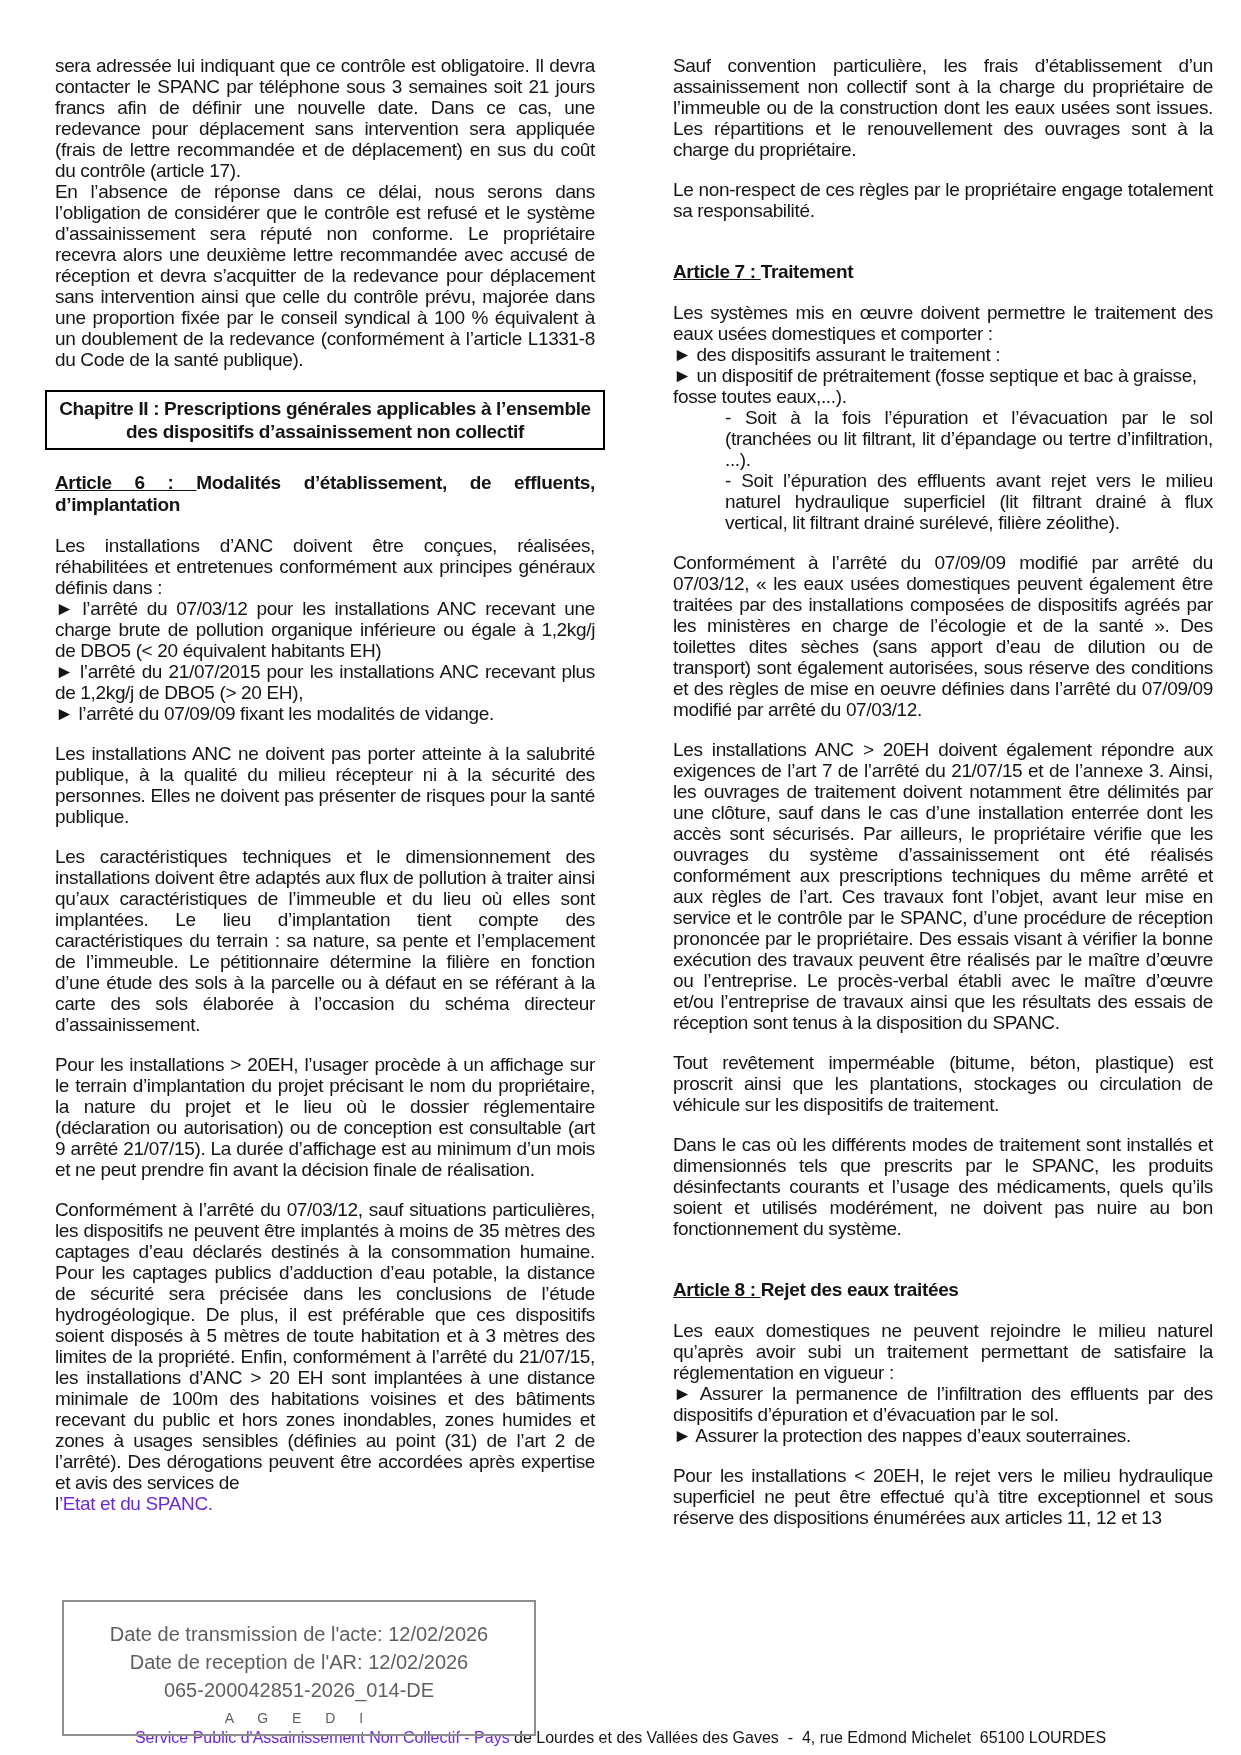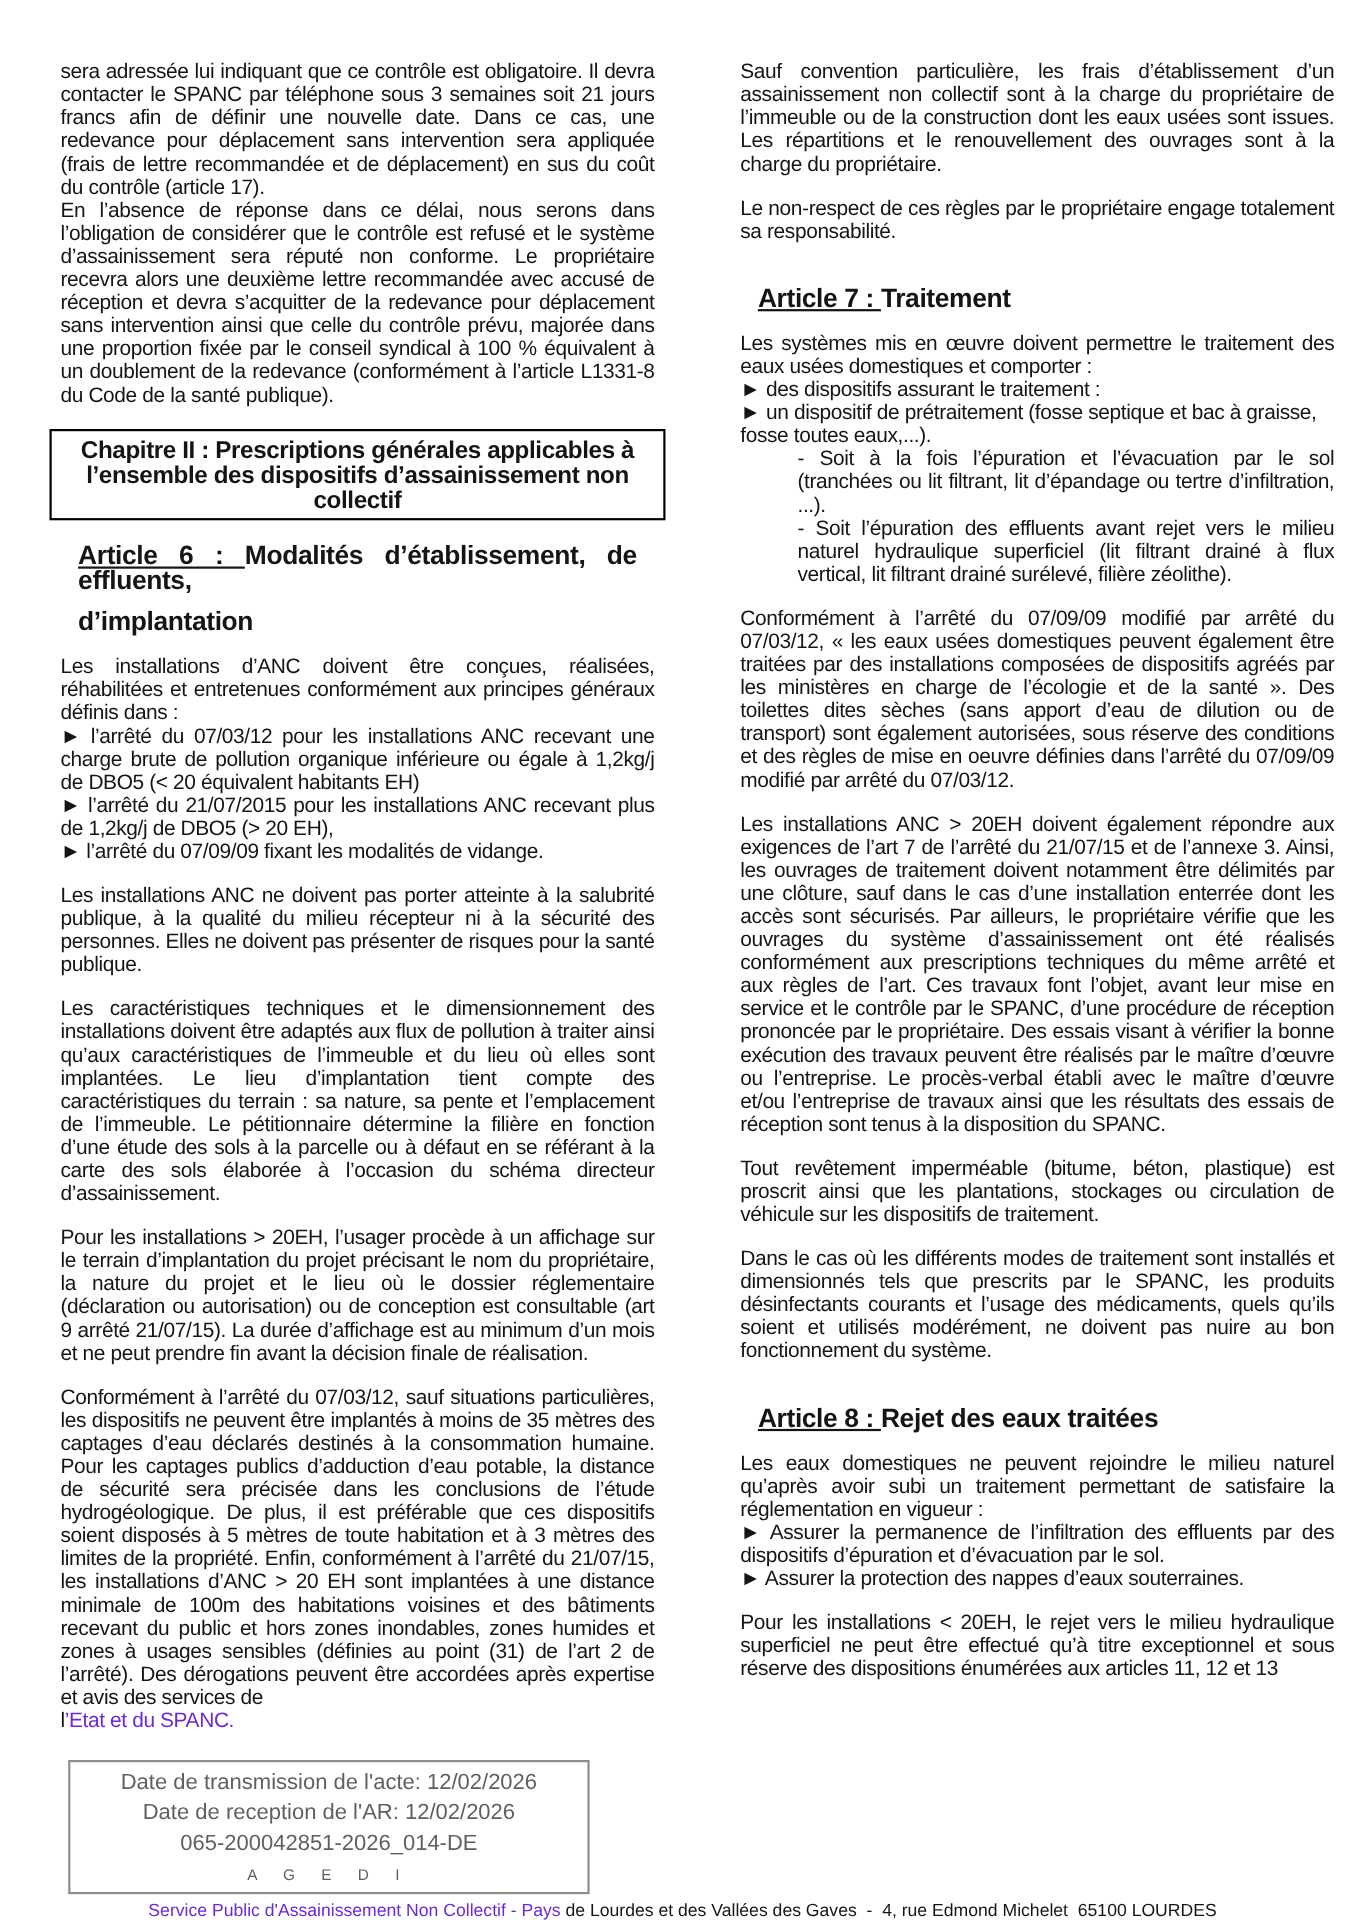--- a/index.html
+++ b/index.html
@@ -8,36 +8,36 @@
     font-family:"Liberation Sans", sans-serif;color:#151515;overflow:hidden;
   }
   .cols{position:absolute;top:55px;left:55px;display:flex;gap:78px;}
   .col{width:540px;}
   .para{font-size:19px;line-height:21px;text-align:justify;
         letter-spacing:-0.35px;margin:0;}
   .gap{margin-top:19px;}
   .left-align{text-align:left;}
   .chapter-box{
     border:2px solid #000;text-align:center;font-weight:bold;
-    font-size:22px;line-height:23px;letter-spacing:-0.35px;
+    font-size:19px;line-height:23px;letter-spacing:-0.35px;
     padding:5px 8px;margin:20px -10px 22px -10px;
   }
-  .article-h{font-size:24px;line-height:22px;font-weight:bold;
-             letter-spacing:-0.35px;margin:16px;}
+  .article-h{font-size:19px;line-height:22px;font-weight:bold;
+             letter-spacing:-0.35px;margin:0;}
   .jlast{text-align:justify;text-align-last:justify;}
   .u{text-decoration:underline;}
   .mt-article{margin-top:40px;}
   .mb-article{margin-bottom:19px;}
   .sub{margin-left:52px;}
   .tail-line{font-size:19px;line-height:21px;letter-spacing:-0.35px;text-align:left;}
   .gray{color:#6d28d9;}
   .stamp{
     position:absolute;left:62px;top:1600px;width:470px;height:114px;
     border:2px solid #8e8e8e;color:#5f5f5f;text-align:center;
-    font-size:20px;line-height:28px;padding-top:4px;background:transparent;
+    font-size:20px;line-height:28px;padding-top:18px;background:transparent;
     z-index:3;
   }
   .stamp-agedi{letter-spacing:10px;font-size:14px;}
   .footer{
     position:absolute;left:0;top:1668px;width:1241px;text-align:center;
     font-size:16px;line-height:28px;color:#151515;white-space:pre-wrap;
     z-index:1;
   }
 </style>
 </head>

